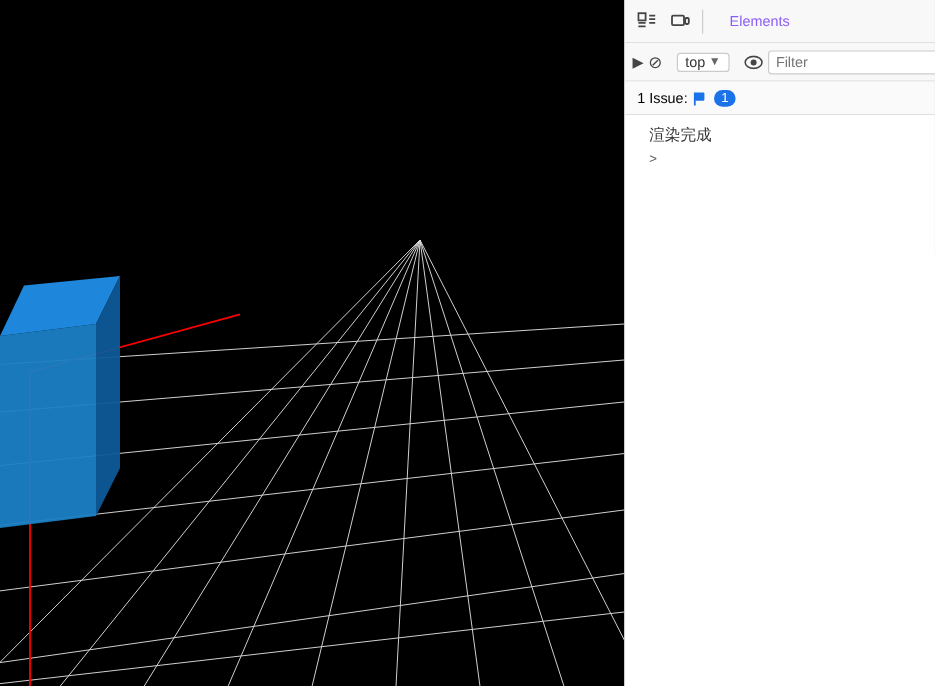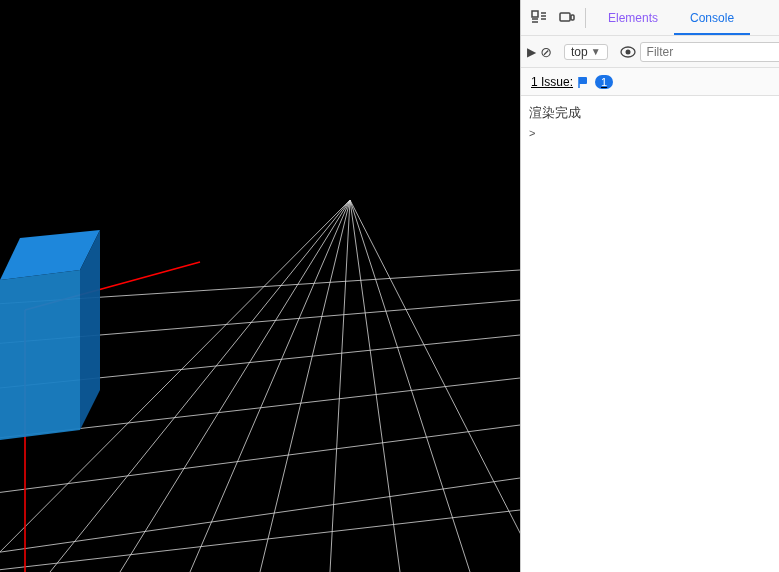--- a/index.html
+++ b/index.html
@@ -113,21 +113,20 @@
     
     .issue-bar {
       display: flex;
       align-items: center;
       height: 28px;
       padding: 0 10px;
       border-bottom: 1px solid #e0e0e0;
       background: #fafafa;
       gap: 4px;
       font-size: 12px;
-      text-decoration: underline;
     }
 
     .issue-badge {
       background: #1a73e8;
       color: white;
       border-radius: 10px;
       padding: 1px 6px;
       font-size: 11px;
       font-weight: 500;
     }
@@ -136,21 +135,21 @@
     .console-log {
       flex: 1;
       padding: 6px 0;
       overflow-y: auto;
       background: white;
     }
 
     .log-entry {
       display: flex;
       align-items: center;
-      padding: 2px 8px;
+      padding: 2px 20px;
       font-size: 13px;
       color: #222;
       cursor: default;
     }
 
     .log-expand {
       color: #555;
       cursor: pointer;
       margin-right: 4px;
       margin-top: 1px;
@@ -222,21 +221,20 @@
     <div class="toolbar-icon">
       <svg width="16" height="16" viewBox="0 0 16 16" fill="none" xmlns="http://www.w3.org/2000/svg">
         <rect x="1" y="3" width="10" height="8" rx="1" stroke="#444" stroke-width="1.5" fill="none"></rect>
         <rect x="12" y="5" width="3" height="5" rx="1" stroke="#444" stroke-width="1.5" fill="none"></rect>
       </svg>
     </div>
     <div class="toolbar-divider"></div>
 
     <div style="display:flex;align-items:center;gap:0;height:36px;">
       <div class="tab">Elements</div>
-      <div class="tab active">Console</div>
     </div>
   </div>
 
   <div class="console-toolbar">
     <div class="toolbar-icon" style="font-size:12px; color:#444;">▶</div>
     <div class="toolbar-icon" style="font-size:14px; color:#444;">⊘</div>
     <div class="toolbar-divider"></div>
     <div class="top-selector">
       <span>top</span>
       <span class="chevron">▼</span>

